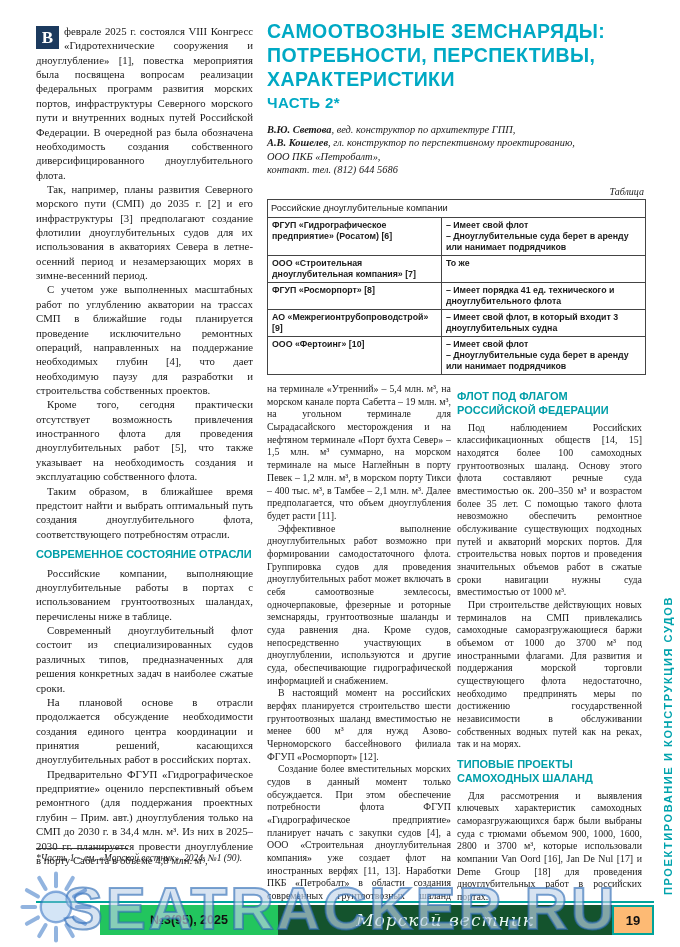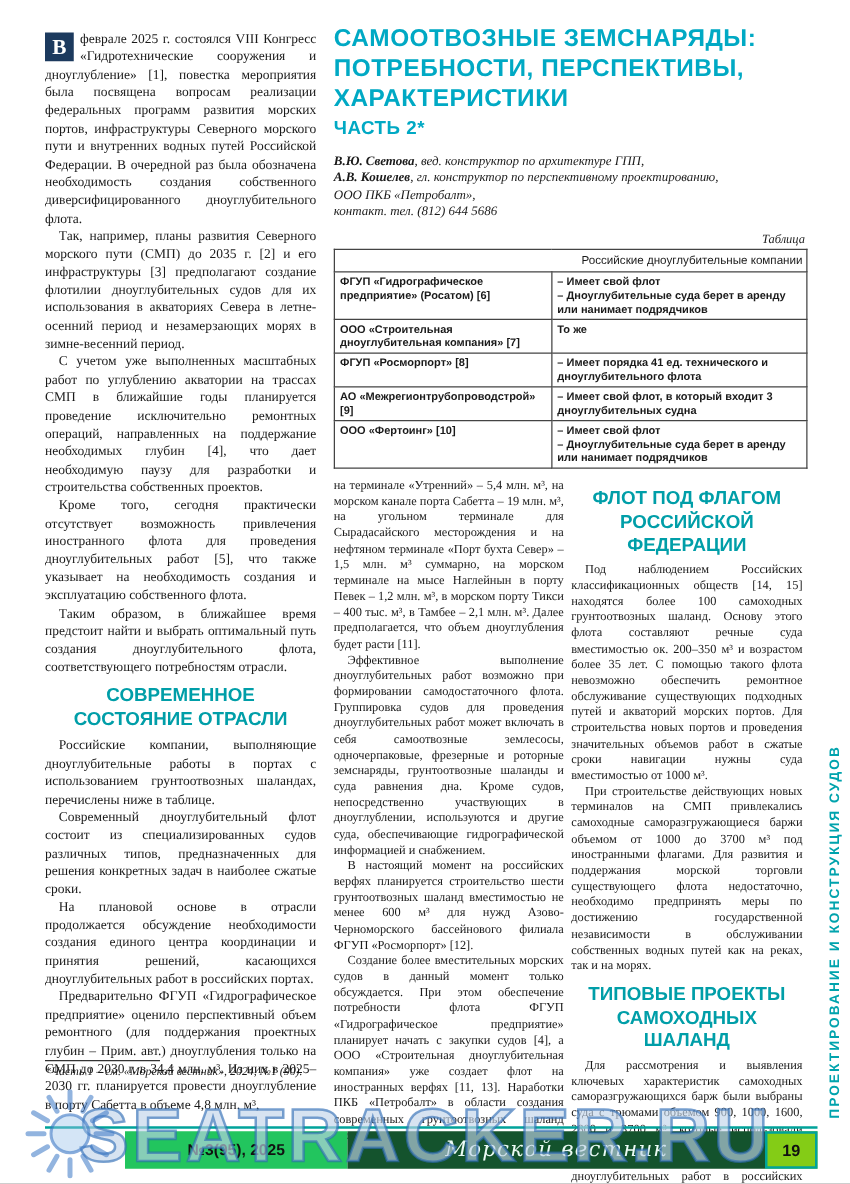--- a/index.html
+++ b/index.html
@@ -16,39 +16,39 @@
   }
   .para { text-indent:11px; }
   .noindent { text-indent:0; }
   .dropcap {
     float:left; width:23px; height:23px; background:#1c3a5e; color:#fff;
     font:bold 17px/23px "Liberation Serif", serif; text-align:center;
     margin:2px 5px 0 0;
   }
   .col-heading {
     font-family:"Liberation Sans", sans-serif; font-weight:bold;
-    font-size:15px; color:#009ea8; margin:7px 0 4px; text-align:center;
+    font-size:11px; color:#009ea8; margin:7px 0 4px; text-align:left;
     text-indent:0; line-height:1.25;
   }
   
   .right-region { position:absolute; left:267px; top:20px; width:379px; }
   .article-title {
     font-family:"Liberation Sans", sans-serif; font-weight:800;
     color:#00a9c4; font-size:19.5px; line-height:1.22; letter-spacing:.4px;
   }
   .article-title .part-line { font-size:15px; margin-top:3px; }
   .authors { margin-top:10px; font-style:italic; font-size:10.4px; line-height:1.3; }
   .authors b { font-weight:bold; }
   .table-caption { text-align:right; font-style:italic; font-size:10px; margin:9px 2px 2px 0; }
   table.companies {
     width:100%; border-collapse:collapse;
     font-family:"Liberation Sans", sans-serif; font-size:8.8px; line-height:1.25;
   }
   table.companies td, table.companies th { border:1px solid #444; padding:2px 4px; vertical-align:top; text-align:left;font-weight:bold; }
-  table.companies th.tbl-title { text-align:right; font-weight:normal; font-size:9.3px; padding:3px; }
+  table.companies th.tbl-title { text-align:left; font-weight:normal; font-size:9.3px; padding:3px; }
   td.company-cell { width:46%; }
   td.note-cell { white-space:pre-line; }
   
   .columns { display:flex; gap:6px; margin-top:8px; }
   .col-mid  { width:184px; font-size:9.9px; line-height:1.28; text-align:justify; }
   .col-right{ width:185px; font-size:9.9px; line-height:1.28; text-align:justify; }
   
   .footnote { position:absolute; left:36px; top:848px; width:217px; font-style:italic; font-size:9.5px; line-height:1.3; }
   .footnote-rule { width:92px; border-top:1px solid #333; margin-bottom:3px; }
   
@@ -63,21 +63,21 @@
   .footer-band { position:absolute; left:100px; right:26px; bottom:12px; height:30px; display:flex; align-items:stretch; }
   .footer-issue {
     width:178px; background:#22c55e; display:flex; align-items:center; justify-content:center;
     font-family:"Liberation Sans", sans-serif; font-weight:bold; font-size:12.5px; color:#111;
   }
   .footer-journal {
     flex:1; background:#14532d; color:#ecfbf6; display:flex; align-items:center; justify-content:center;
     font-family:"DejaVu Serif", serif; font-style:italic; font-size:17px; letter-spacing:1px;
   }
   .footer-page {
-    width:42px; background:#84cc16; border:2.5px solid #00a39a; display:flex; align-items:center; justify-content:center;
+    width:42px; background:#fdba74; border:2.5px solid #00a39a; display:flex; align-items:center; justify-content:center;
     font-family:"Liberation Sans", sans-serif; font-weight:bold; font-size:13px; color:#111;
   }
   
   .watermark {
     position:absolute; left:0; right:0; bottom:4px; text-align:center; z-index:30; pointer-events:none;
     font-family:"Liberation Sans", sans-serif; font-weight:bold; font-size:60px; letter-spacing:3px;
     color:rgba(255,255,255,0.45); -webkit-text-stroke:2px rgba(47,108,180,0.62);
     text-shadow:0 0 1px rgba(47,108,180,0.35);
   }
   .sun-logo { position:absolute; left:16px; bottom:0; width:80px; height:80px; z-index:31; opacity:.85; pointer-events:none; }

